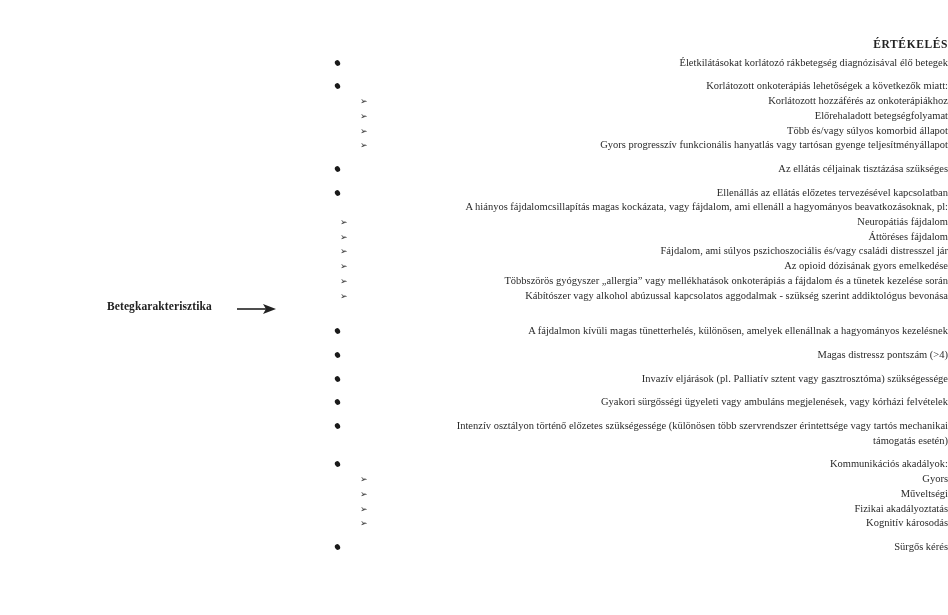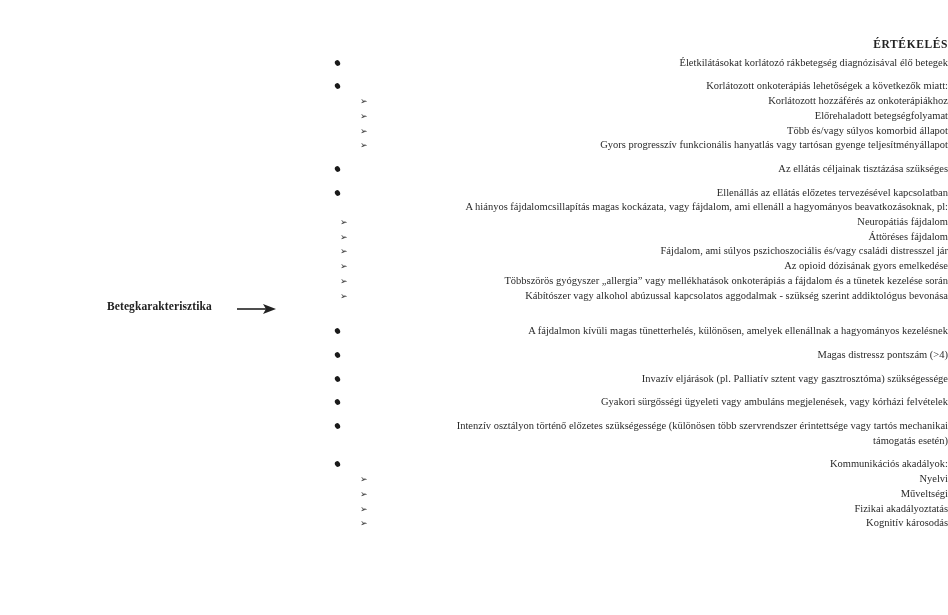--- a/index.html
+++ b/index.html
@@ -82,19 +82,23 @@
 
   <div class="item">
     <span class="bullet"></span>
     <div class="text">Intenzív osztályon történő előzetes szükségessége (különösen több szervrendszer érintettsége vagy tartós mechanikai</div>
     <div class="text">támogatás esetén)</div>
   </div>
 
   <div class="item">
     <span class="bullet"></span>
     <div class="text">Kommunikációs akadályok:</div>
-    <div class="sub"><span class="glyph">➢</span><span class="text">Nyelvi</span></div>
+    <div class="sub"><span class="glyph">➢</span><span class="text">Gyors</span></div>
     <div class="sub"><span class="glyph">➢</span><span class="text">Műveltségi</span></div>
     <div class="sub"><span class="glyph">➢</span><span class="text">Fizikai akadályoztatás</span></div>
     <div class="sub"><span class="glyph">➢</span><span class="text">Kognitív károsodás</span></div>
   </div>
 
+  <div class="item">
+    <span class="bullet"></span>
+    <div class="text">Sürgős kérés</div>
+  </div>
 </div>
 
 </body></html>

